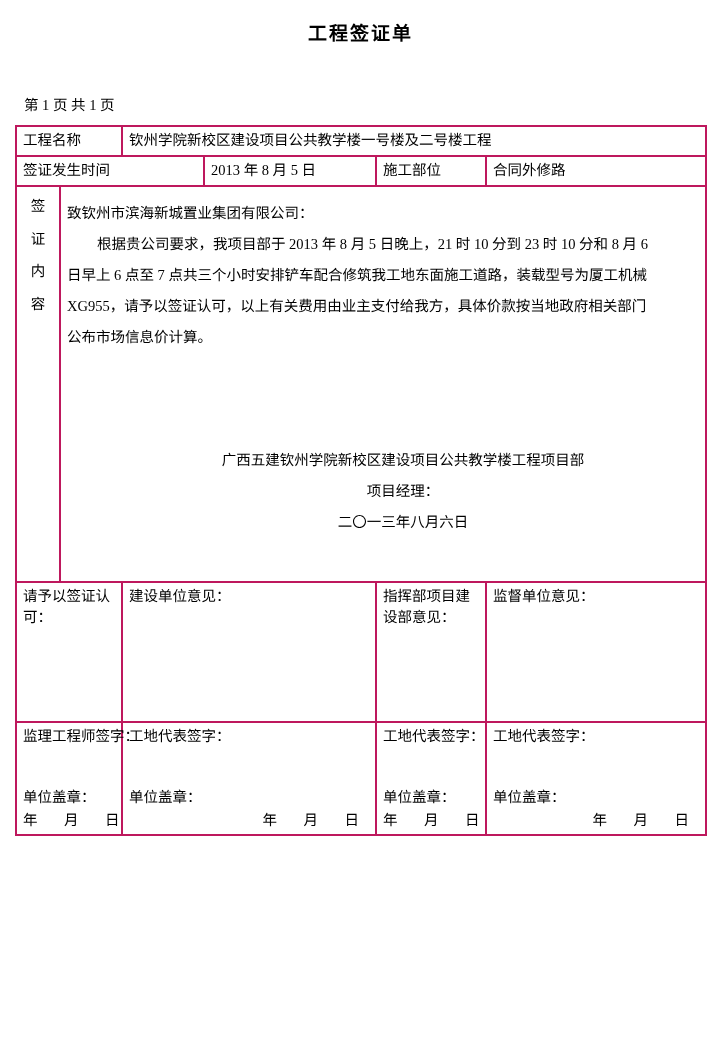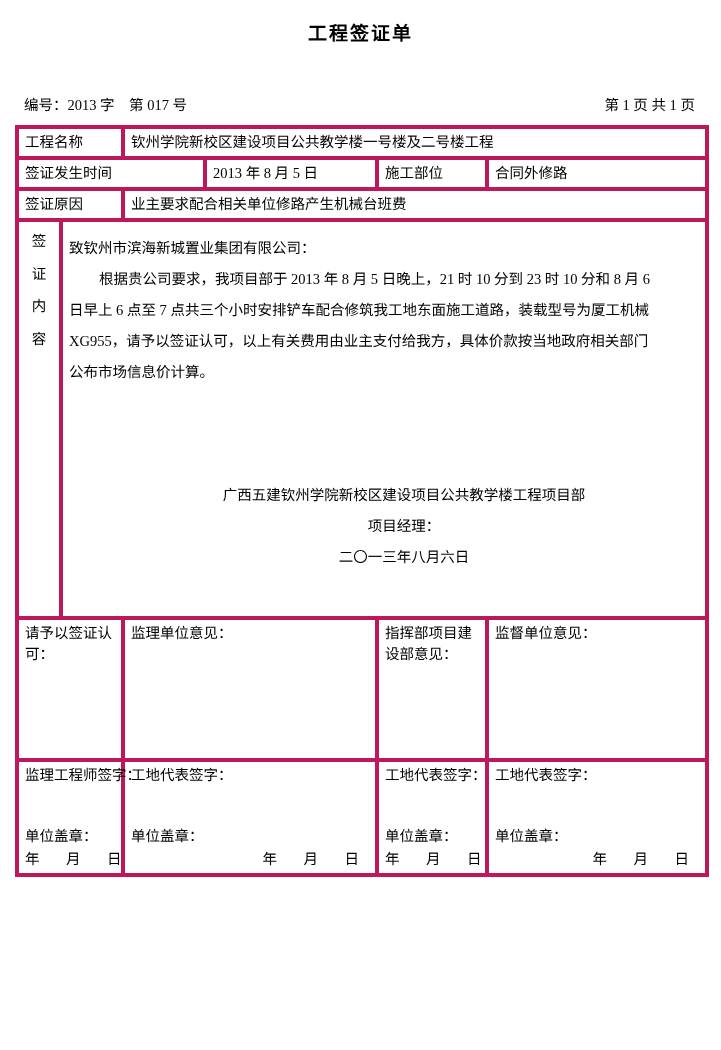--- a/index.html
+++ b/index.html
@@ -59,21 +59,21 @@
   .form-table {
     position: absolute;
     top: 125px;
     left: 15px;
     width: 690px;
     border-collapse: collapse;
     table-layout: fixed;
     font-size: 14.5px;
   }
   .form-table td {
-    border: 4px solid #be185d;
+    border: 2px solid #be185d;
     padding: 3px 6px;
     vertical-align: top;
     line-height: 1.45;
   }
 
   .lbl {
     white-space: nowrap;
     text-align: left;
   }
 
@@ -159,21 +159,20 @@
   }
 </style>
 </head>
 <body>
 
 <div class="page">
 
   <div class="doc-title">工程签证单</div>
 
   <div class="meta-row">
-    <div class="meta-left">编号：2013 字　第 017 号</div>
     <div class="meta-right">第 1 页  共 1 页</div>
   </div>
 
   <table class="form-table">
     <colgroup>
       <col style="width:44px">
       <col style="width:62px">
       <col style="width:82px">
       <col style="width:172px">
       <col style="width:110px">
@@ -187,24 +186,20 @@
       </tr>
 
 
       <tr class="r-time">
         <td class="lbl mid" colspan="3">签证发生时间</td>
         <td class="mid">2013 年 8 月 5 日</td>
         <td class="lbl mid">施工部位</td>
         <td class="mid">合同外修路</td>
       </tr>
 
-      <tr class="r-reason">
-        <td class="lbl mid" colspan="2">签证原因</td>
-        <td class="mid" colspan="4">业主要求配合相关单位修路产生机械台班费</td>
-      </tr>
 
       <tr>
         <td class="vlabel-cell">
           <div class="vlabel">
             <span>签</span>
             <span>证</span>
             <span>内</span>
             <span>容</span>
           </div>
         </td>
@@ -220,21 +215,21 @@
               <div class="sign-l1">广西五建钦州学院新校区建设项目公共教学楼工程项目部</div>
               <div class="sign-l2">项目经理：</div>
               <div class="sign-l3">二〇一三年八月六日</div>
             </div>
           </div>
         </td>
       </tr>
 
       <tr>
         <td class="op-cell" colspan="2">请予以签证认可：</td>
-        <td class="op-cell" colspan="2">监理单位意见：</td>
+        <td class="op-cell" colspan="2">建设单位意见：</td>
         <td class="op-cell">指挥部项目建设部意见：</td>
         <td class="op-cell">监督单位意见：</td>
       </tr>
 
       <tr>
         <td class="sig-cell" colspan="2">
           <div class="sig-name">监理工程师签字：</div>
           <div class="sig-seal">单位盖章：</div>
           <div class="sig-date">年　月　日</div>
         </td>

